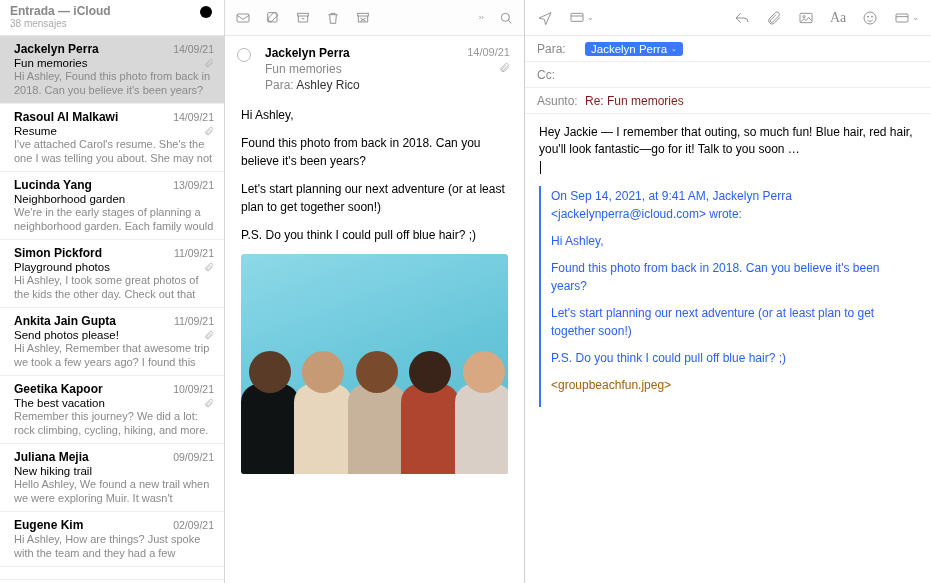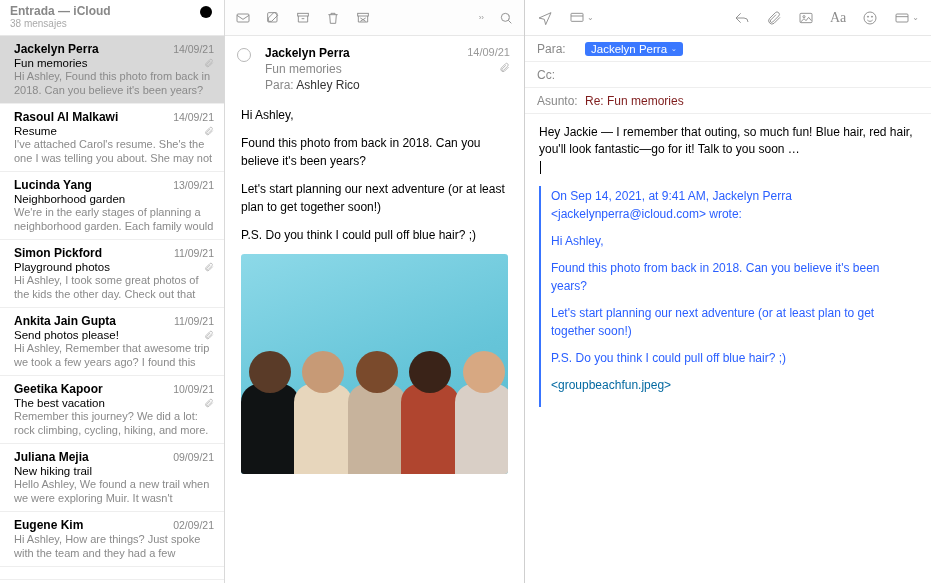--- a/index.html
+++ b/index.html
@@ -160,21 +160,21 @@
   .compose-body .my-text { color:#000; margin-bottom:10px;}
   .caret { display:inline-block; width:1px; height:13px; background:#000; vertical-align:text-bottom; margin-left:1px;}
   .quoted {
     border-left: 2px solid #3874ff;
     padding: 2px 0 2px 10px;
     color:#2a5fff;
     font-size:12px;
   }
   .quoted .q-header { color:#2a5fff; margin-bottom:10px;}
   .quoted p { margin-bottom:10px; color:#2a5fff;}
-  .quoted .attach-name { color:#0369a1;}
+  .quoted .attach-name { color:#a16207;}
   
   ::-webkit-scrollbar{width:0;height:0;}
 </style>
 </head>
 <body>
 
 <div class="list-pane">
   <div class="list-header">
     <div class="titles">
       <div class="title">Entrada — iCloud</div>

